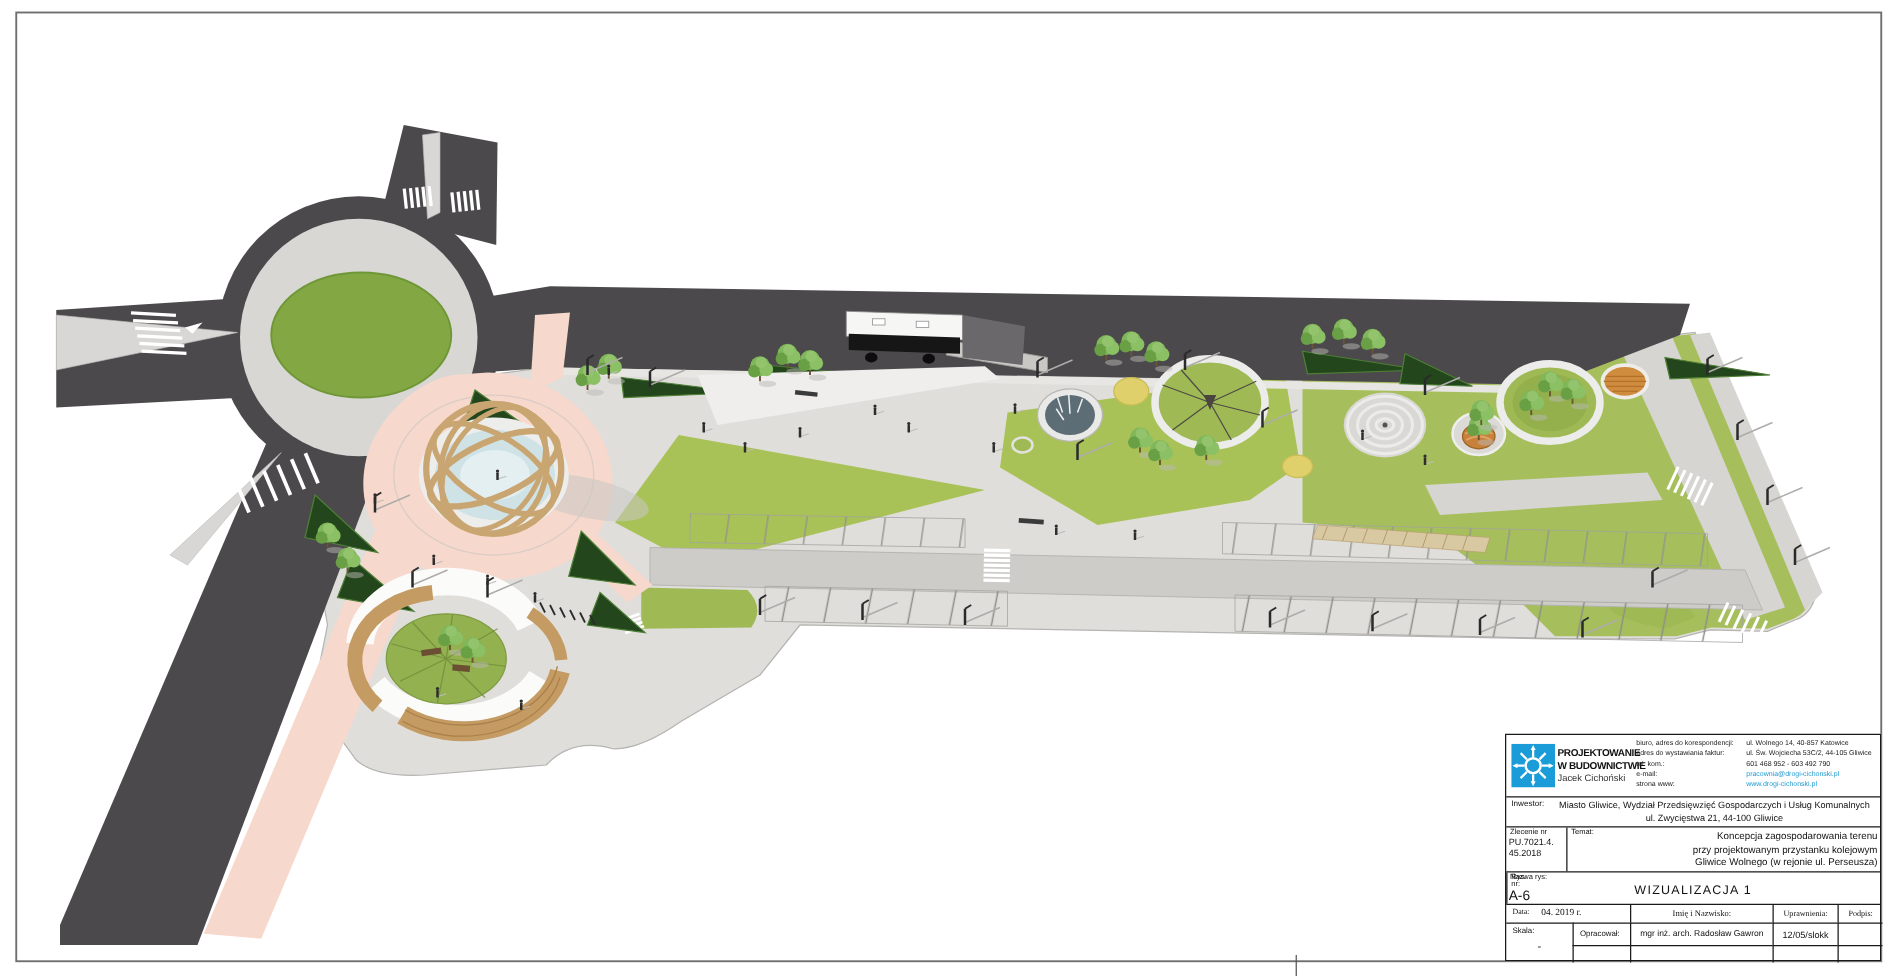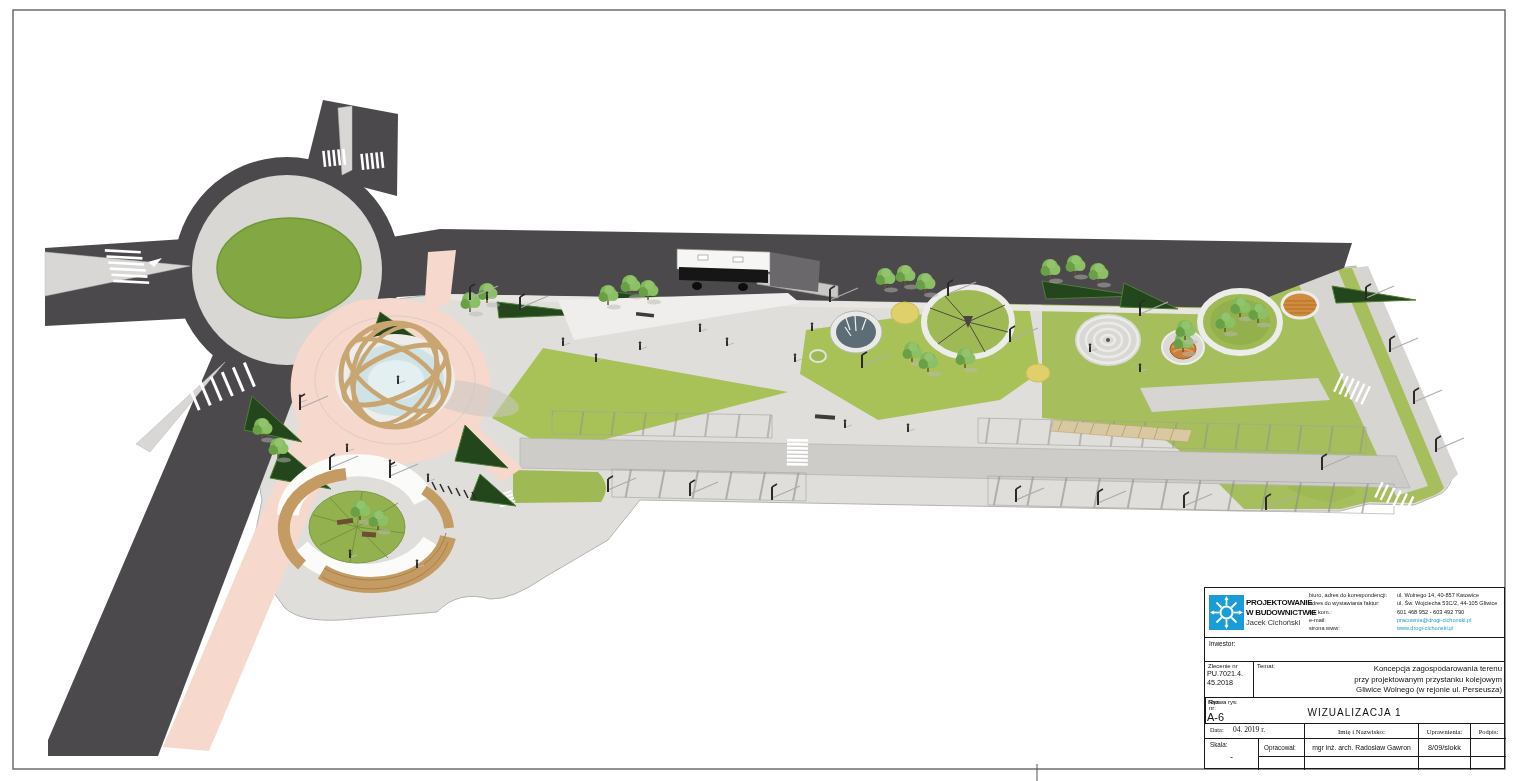--- a/index.html
+++ b/index.html
@@ -486,20 +486,24 @@
         </div>
       <div class="c-line">
           <span class="c-label">strona www:</span>
           <span class="c-val blue">www.drogi-cichonski.pl</span>
         </div>
     </div>
   </div>
 
   <div class="tsec row2">
     <div class="inw-label">Inwestor:</div>
+    <div class="inw-val">
+      <span>Miasto Gliwice, Wydział Przedsięwzięć Gospodarczych i Usług Komunalnych</span><br>
+      <span>ul. Zwycięstwa 21, 44-100 Gliwice</span>
+    </div>
   </div>
 
   <div class="tsec row3">
     <div class="cell zlec">
       <div class="sm">Zlecenie nr</div>
       <div class="v">PU.7021.4.</div>
       <div class="v">45.2018</div>
     </div>
     <div class="cell temat bl">
       <div class="sm">Temat:</div>
@@ -532,21 +536,21 @@
     <div class="acell nT cen" style="left:265px;top:0;width:36px;height:14px;font-size:6.5px;">Podpis:</div>
 
     <div class="acell nL" style="left:0;top:14px;width:53px;height:32px;">
       <span class="lab6" style="position:absolute;left:2px;top:1px;">Skala:</span>
       <span style="position:absolute;left:0;right:0;top:13px;text-align:center;font-size:9px;">-</span>
     </div>
     <div class="acell" style="left:53px;top:14px;width:46px;height:18px;">
       <span class="lab6" style="position:absolute;left:2px;top:4px;">Opracował:</span>
     </div>
     <div class="acell cen" style="left:99px;top:14px;width:114px;height:18px;font-size:6.8px;">mgr inż. arch. Radosław Gawron</div>
-    <div class="acell cen" style="left:213px;top:14px;width:52px;height:18px;font-size:7.3px;">8/09/slokk</div>
+    <div class="acell cen" style="left:213px;top:14px;width:52px;height:18px;font-size:7.3px;">12/05/slokk</div>
     <div class="acell" style="left:265px;top:14px;width:36px;height:18px;"></div>
 
     <div class="acell" style="left:53px;top:32px;width:46px;height:14px;"></div>
     <div class="acell" style="left:99px;top:32px;width:114px;height:14px;"></div>
     <div class="acell" style="left:213px;top:32px;width:52px;height:14px;"></div>
     <div class="acell" style="left:265px;top:32px;width:36px;height:14px;"></div>
   </div>
 </div>
 
 </body></html>

